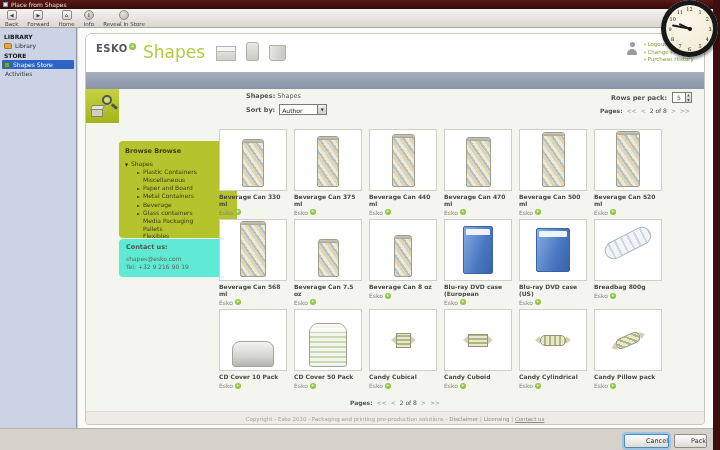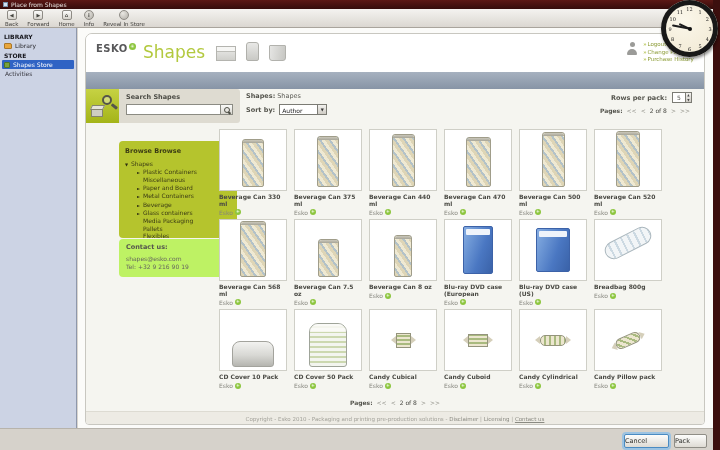--- a/index.html
+++ b/index.html
@@ -86,21 +86,21 @@
 .pages{font-size:6px;color:#8b8b83;display:flex;align-items:center;justify-content:flex-end}
 .pages span{margin:0 2px}
 .pg-cur{color:#4a4a44}
 
 .browse{position:absolute;left:33px;top:52px;width:118px;height:97px;background:#b5c42d;border-radius:4px;padding:6px;color:#3b3b14}
 .browse-title{font-size:6.5px;font-weight:bold;margin-bottom:5px}
 .tree-root{font-size:6px;margin-bottom:1px}
 .tree-item{font-size:6px;padding-left:12px;line-height:7.4px;white-space:nowrap}
 .arr{display:inline-block;width:6px;font-size:4px;color:#2e2e10}
 
-.contact{position:absolute;left:33px;top:150px;width:118px;height:38px;background:#bef264;border-radius:4px;padding:4px 7px;color:#55554e}
+.contact{position:absolute;left:33px;top:150px;width:118px;height:38px;background:#5eead4;border-radius:4px;padding:4px 7px;color:#55554e}
 .contact-title{font-size:6.5px;font-weight:bold;margin-bottom:4px}
 .contact-line{font-size:6px;color:#66665f;line-height:8px}
 
 
 .grid{position:absolute;left:133px;top:40px;display:grid;grid-template-columns:repeat(6,68px);column-gap:7px;row-gap:4px;grid-auto-rows:86px}
 .card{width:68px}
 .thumb{width:68px;height:62px;background:#fff;border:1px solid #cfcfc7;display:flex;align-items:flex-end;justify-content:center;padding-bottom:3px}
 .thumb.mid{align-items:center;padding-bottom:0}
 .cname{font-size:6px;font-weight:bold;color:#4a4a44;line-height:6.5px;margin-top:3px;overflow:hidden;max-height:13px}
 .cauthor{font-size:6px;color:#84847c;display:flex;align-items:center;gap:2px;margin-top:1.5px}
@@ -135,21 +135,21 @@
 
 .bottom-pages{position:absolute;left:0;top:310px;width:618px;display:flex;justify-content:center;font-size:6px;color:#8b8b83}
 .bottom-pages span{margin:0 2px}
 
 .p-foot{position:absolute;left:0;top:377px;width:618px;height:15px;background:#edebe4;border-top:1px solid #dddbd2;text-align:center;font-size:5.5px;color:#a3a29a;line-height:14px}
 .f-link{color:#8a8a82}
 .f-link.u{text-decoration:underline}
 
 
 .bottom-strip{position:absolute;left:0;top:428px;width:713px;height:22px;background:#d6d2cb;border-top:1px solid #b7b3ab}
-.btn{position:absolute;top:5px;height:14px;font-size:6.5px;color:#2e2e2a;text-align:left;border:1px solid #8f8d86;border-radius:2px;background:linear-gradient(#fdfdfc,#dedbd4);line-height:12px}
+.btn{position:absolute;top:5px;height:14px;font-size:6.5px;color:#2e2e2a;text-align:right;border:1px solid #8f8d86;border-radius:2px;background:linear-gradient(#fdfdfc,#dedbd4);line-height:12px}
 .btn-cancel{right:44px;width:45px;border-color:#4a8bc2;box-shadow:0 0 0 2px #9cc3e2}
 .btn-place{right:6px;width:33px}
 
 
 .rightbar{position:absolute;right:0;top:0;width:7px;height:450px;background:#3c0f0e;z-index:6}
 
 
 .clock{position:absolute;left:661px;top:0;width:57px;height:57px;border-radius:50%;background:radial-gradient(circle at 40% 35%,#fbf7ea,#efe6cf);box-shadow:inset 0 0 0 5px #181818,1px 2px 3px rgba(0,0,0,.45);z-index:50}
 .cnum{position:absolute;font-size:5px;color:#1a1a1a;transform:translate(-50%,-50%);font-family:"DejaVu Serif",serif}
 .n12{left:28.5px;top:9px}.n1{left:39px;top:11.7px}.n2{left:46.3px;top:19px}.n3{left:49px;top:28.5px}
@@ -234,27 +234,20 @@
 
     <div class="band"></div>
 
     <div class="content">
 
       <div class="srch-block">
         <span class="srch-cube"></span>
         <span class="srch-mag"></span>
       </div>
 
-      <div class="search-box">
-        <div class="search-label">Search Shapes</div>
-        <div class="search-row">
-          <input class="search-input" style="">
-          <span class="search-btn"></span>
-        </div>
-      </div>
 
       <div class="results-meta">
         <div class="meta-line">
           <span class="lbl">Shapes:</span>
           <span>Shapes</span>
         </div>
         <div class="meta-line">
           <span class="lbl">Sort by:</span>
           <span class="sort-select">
             <span class="sort-value">Author</span>

